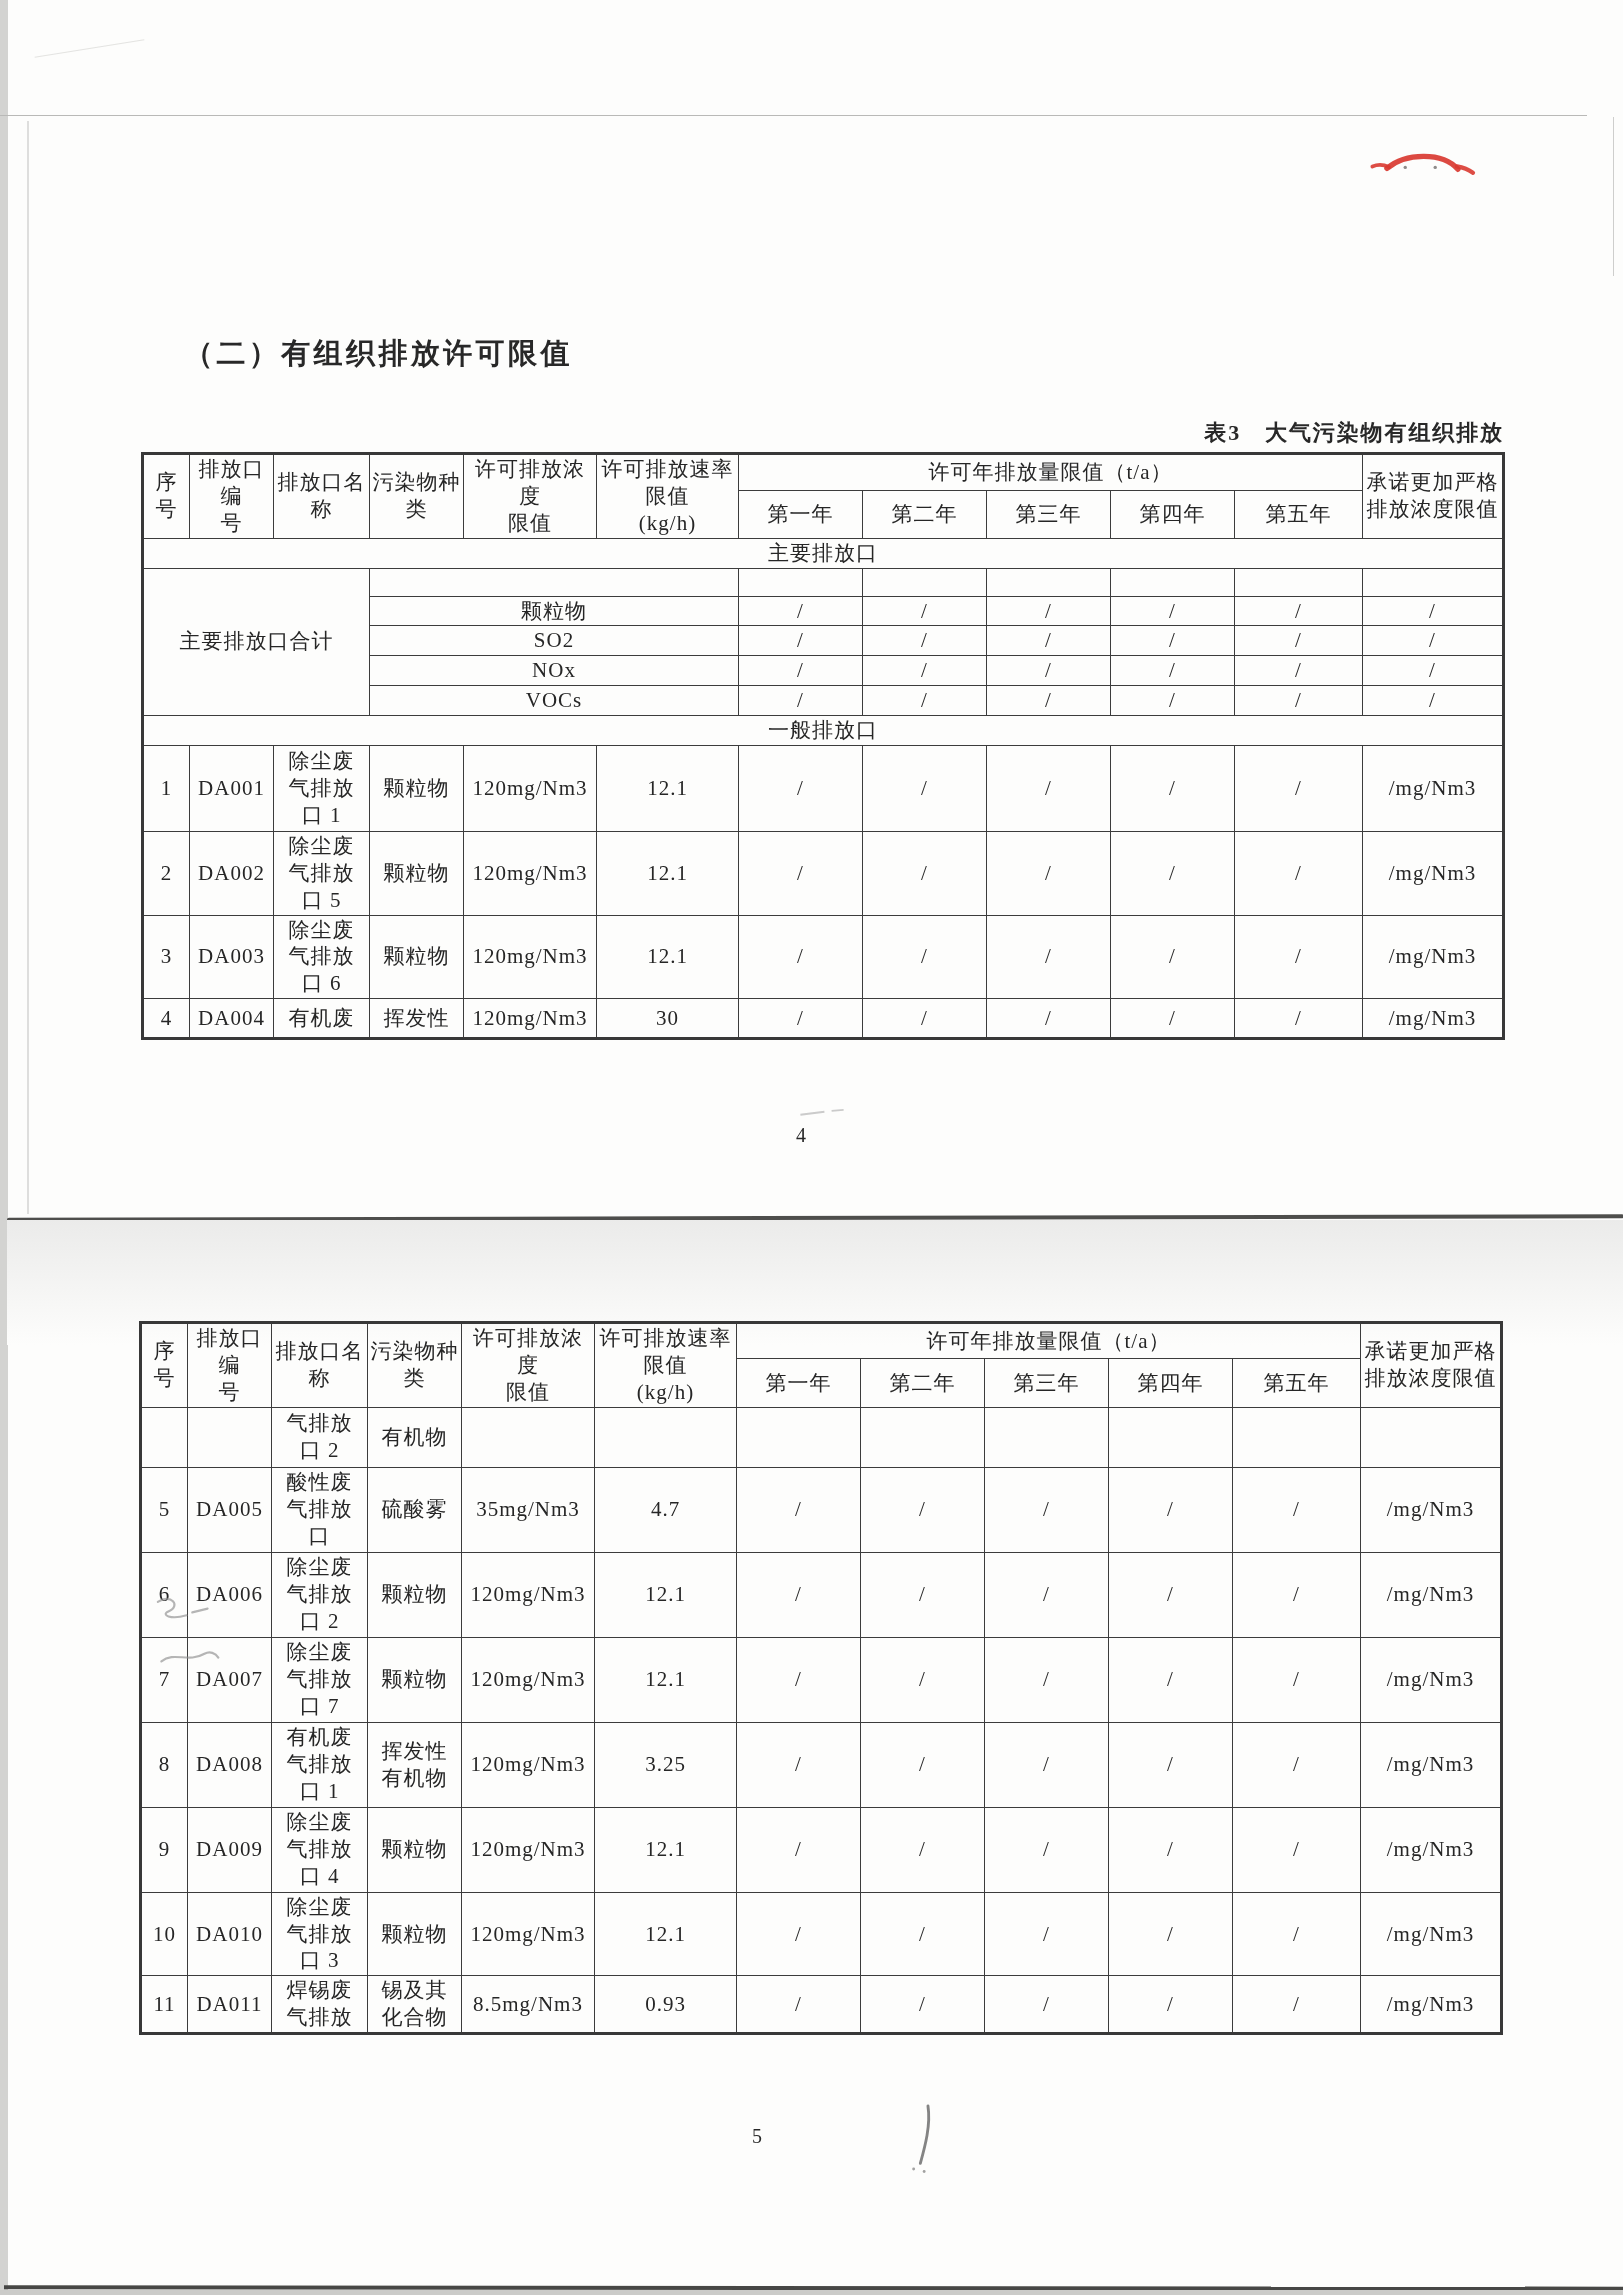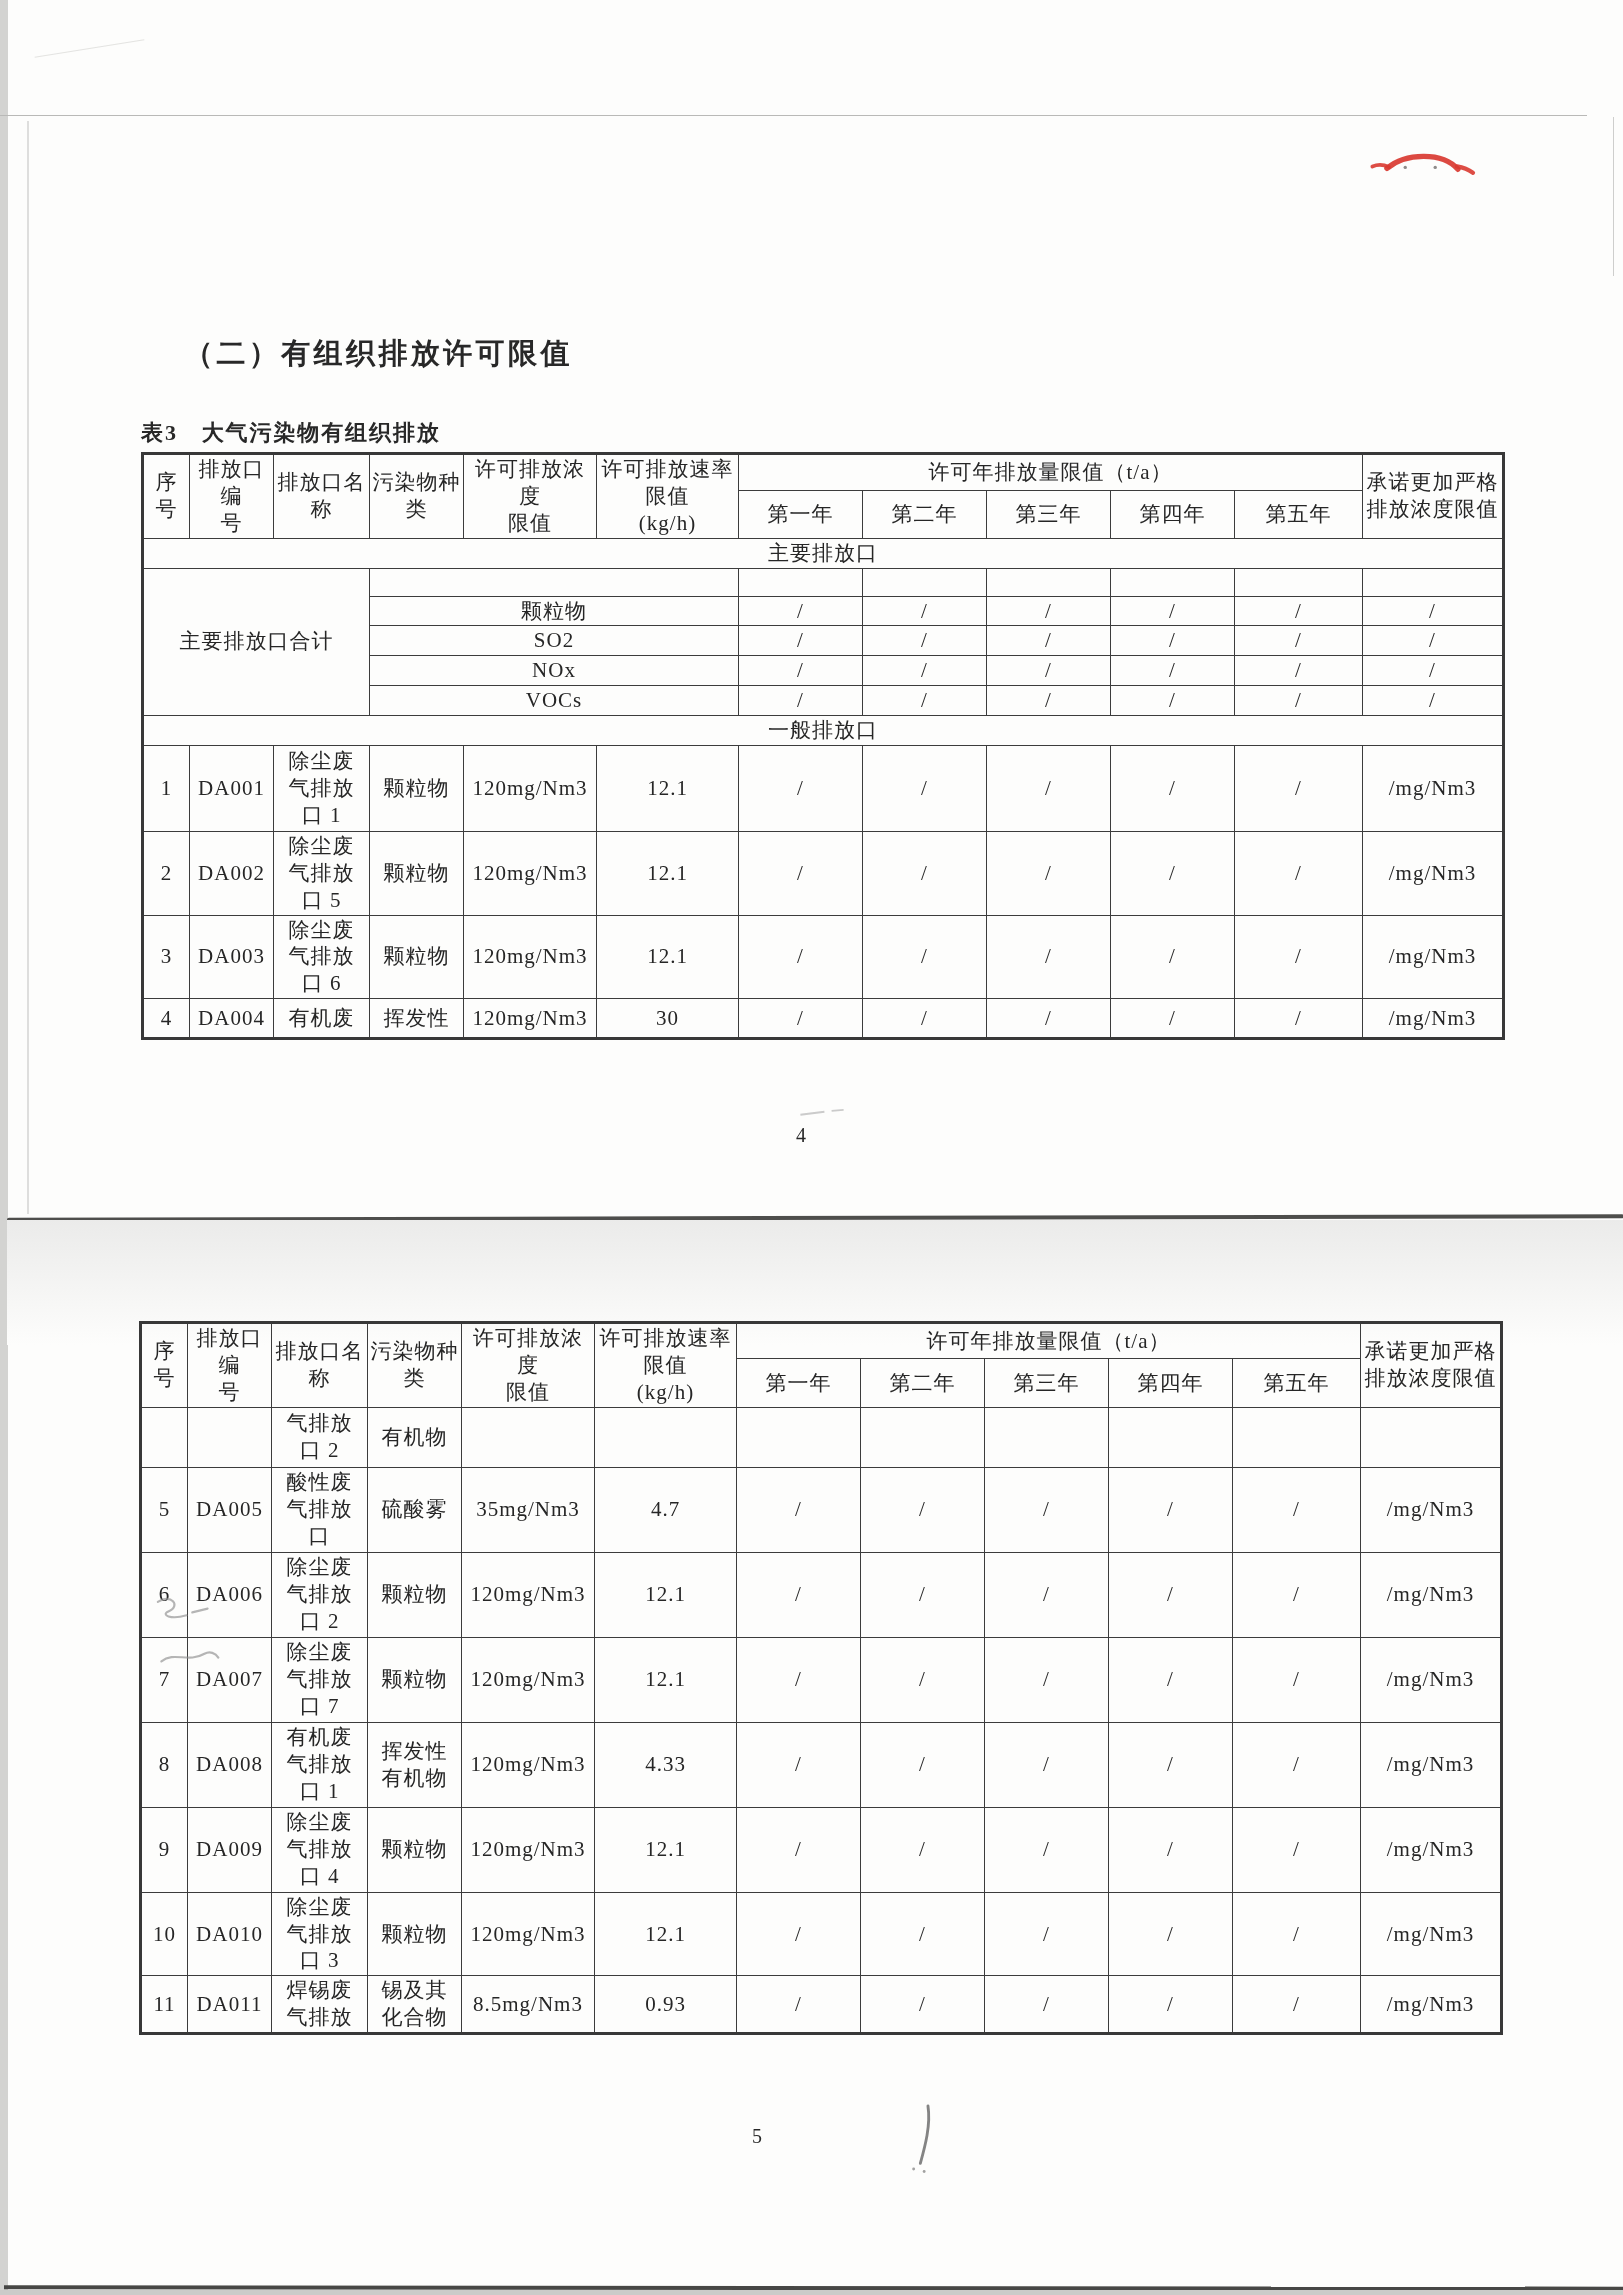--- a/index.html
+++ b/index.html
@@ -18,21 +18,21 @@
               background:linear-gradient(#ebebea,#fdfdfc);}
   .bottom-edge{position:absolute;left:3.9px;top:2286px;width:1620px;height:4.3px;background:#474745;
                transform:rotate(0.05deg);}
   .bottom-shade{position:absolute;left:0;top:2290px;width:1624px;height:5.3px;background:#cbcbc9;}
   .corner-line{position:absolute;left:34px;top:48px;width:111px;height:1.4px;background:#d8d8d6;
                transform:rotate(-9deg);opacity:.7;}
 
   
   .heading{position:absolute;left:184px;top:334px;font-size:29px;font-weight:bold;
            letter-spacing:3.4px;white-space:pre;}
-  .caption{position:absolute;left:141px;top:418px;width:1363px;text-align:left;
+  .caption{position:absolute;left:141px;top:418px;width:1363px;text-align:right;
            font-size:22px;font-weight:bold;letter-spacing:1.9px;}
   .pgnum{position:absolute;font-size:20px;}
   .pg4{left:796px;top:1124px;}
   .pg5{left:752px;top:2125px;}
 
   
   table{border-collapse:collapse;table-layout:fixed;position:absolute;
         width:1363px;background:transparent;}
   .t1{left:141px;top:452px;}
   .t2{left:139px;top:1321px;}
@@ -343,21 +343,21 @@
       </tr>
       <tr class="r-std">
         <td>8</td>
         <td>DA008</td>
         <td>有机废
 气排放
 口 1</td>
         <td>挥发性
 有机物</td>
         <td>120mg/Nm3</td>
-        <td>4.33</td>
+        <td>3.25</td>
         <td>/</td>
         <td>/</td>
         <td>/</td>
         <td>/</td>
         <td>/</td>
         <td>/mg/Nm3</td>
       </tr>
       <tr class="r-std">
         <td>9</td>
         <td>DA009</td>

